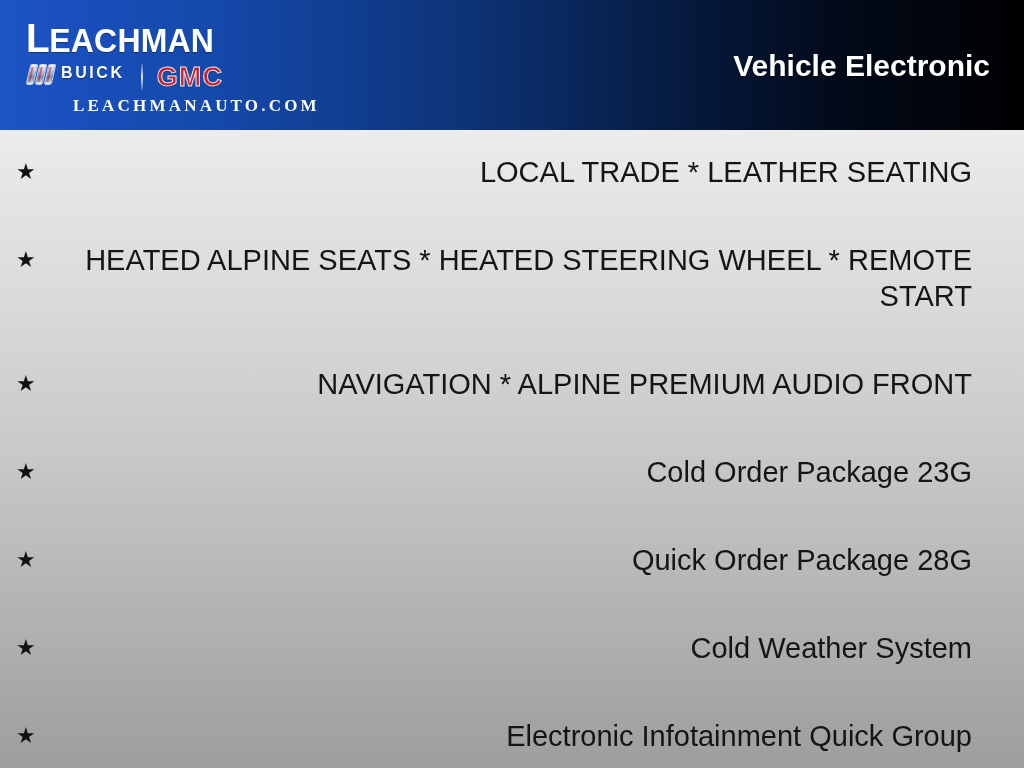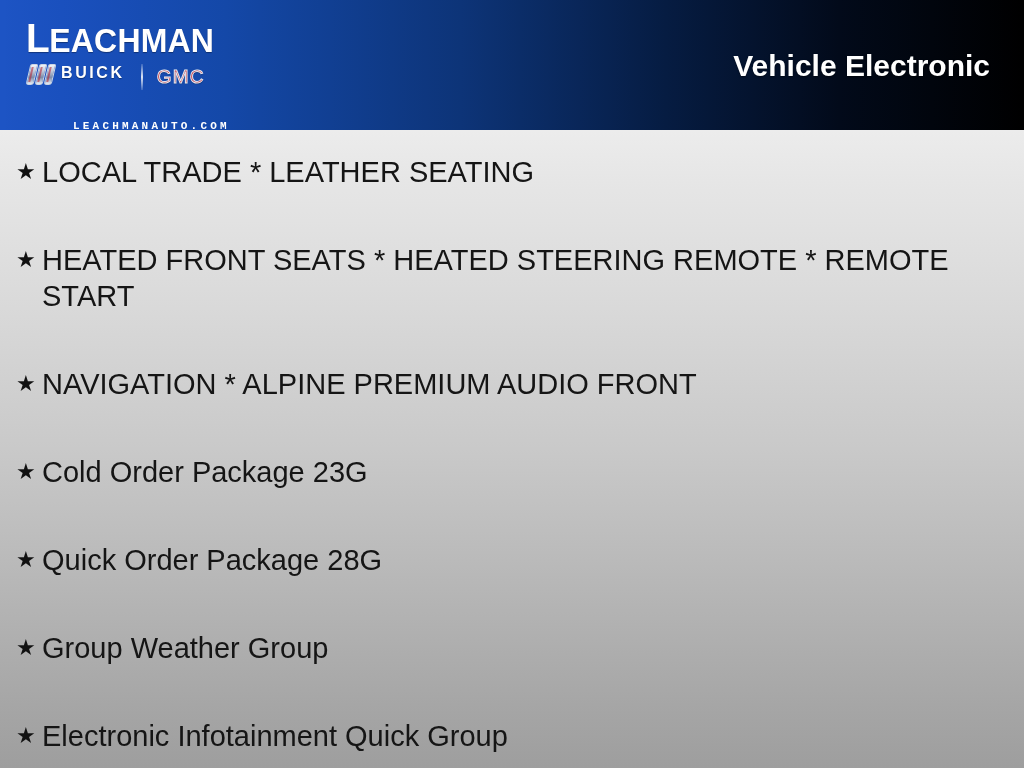--- a/index.html
+++ b/index.html
@@ -134,37 +134,37 @@
   .brand-divider {
     width: 2px;
     height: 26px;
     background: linear-gradient(to bottom, rgba(255,255,255,0.15), rgba(255,255,255,0.85), rgba(255,255,255,0.15));
     margin: 0 14px 0 16px;
   }
 
   .gmc-text {
     color: #c8202e;
     font-family: "Liberation Sans", sans-serif;
-    font-weight: normal;
-    font-size: 19px;
+    font-weight: bold;
+    font-size: 27px;
     letter-spacing: 1.2px;
     line-height: 26px;
     white-space: nowrap;
     -webkit-text-stroke: 1px #e3e8f0;
     text-shadow: 0 1px 1px rgba(0,0,0,0.45);
   }
 
   .logo-url {
     position: absolute;
     left: 55px;
-    top: 111px;
+    top: 91px;
     color: #ffffff;
-    font-family: Liberation Mono, monospace;
-    font-weight: bold;
-    font-size: 11px;
+    font-family: Liberation Serif, serif;
+    font-weight: bold;
+    font-size: 17px;
     letter-spacing: 3.2px;
     line-height: 14px;
     white-space: nowrap;
   }
 
   
   .header-title {
     position: absolute;
     right: 34px;
     top: 48px;
@@ -224,20 +224,21 @@
     color: #111111;
     text-align: left;
     user-select: none;
   }
 
   .highlight-text {
     flex: 1 1 auto;
     max-width: 930px;
     color: #151515;
     word-wrap: break-word;
+    text-align: right;
   }
 </style>
 </head>
 <body>
 
 <div class="page">
 
   <div class="header">
     <div class="header-left-edge"></div>
 
@@ -262,37 +263,37 @@
   </div>
 
   <div class="content">
     <ul class="highlight-list">
       <li class="highlight-item">
         <span class="bullet-star">★</span>
         <span class="highlight-text">LOCAL TRADE * LEATHER SEATING</span>
       </li>
       <li class="highlight-item">
         <span class="bullet-star">★</span>
-        <span class="highlight-text">HEATED FRONT SEATS * HEATED STEERING REMOTE * REMOTE START</span>
+        <span class="highlight-text">HEATED ALPINE SEATS * HEATED STEERING WHEEL * REMOTE START</span>
       </li>
       <li class="highlight-item">
         <span class="bullet-star">★</span>
         <span class="highlight-text">NAVIGATION * ALPINE PREMIUM AUDIO FRONT</span>
       </li>
       <li class="highlight-item">
         <span class="bullet-star">★</span>
         <span class="highlight-text">Cold Order Package 23G</span>
       </li>
       <li class="highlight-item">
         <span class="bullet-star">★</span>
         <span class="highlight-text">Quick Order Package 28G</span>
       </li>
       <li class="highlight-item">
         <span class="bullet-star">★</span>
-        <span class="highlight-text">Group Weather Group</span>
+        <span class="highlight-text">Cold Weather System</span>
       </li>
       <li class="highlight-item">
         <span class="bullet-star">★</span>
         <span class="highlight-text">Electronic Infotainment Quick Group</span>
       </li>
     </ul>
   </div>
 
 </div>
 

